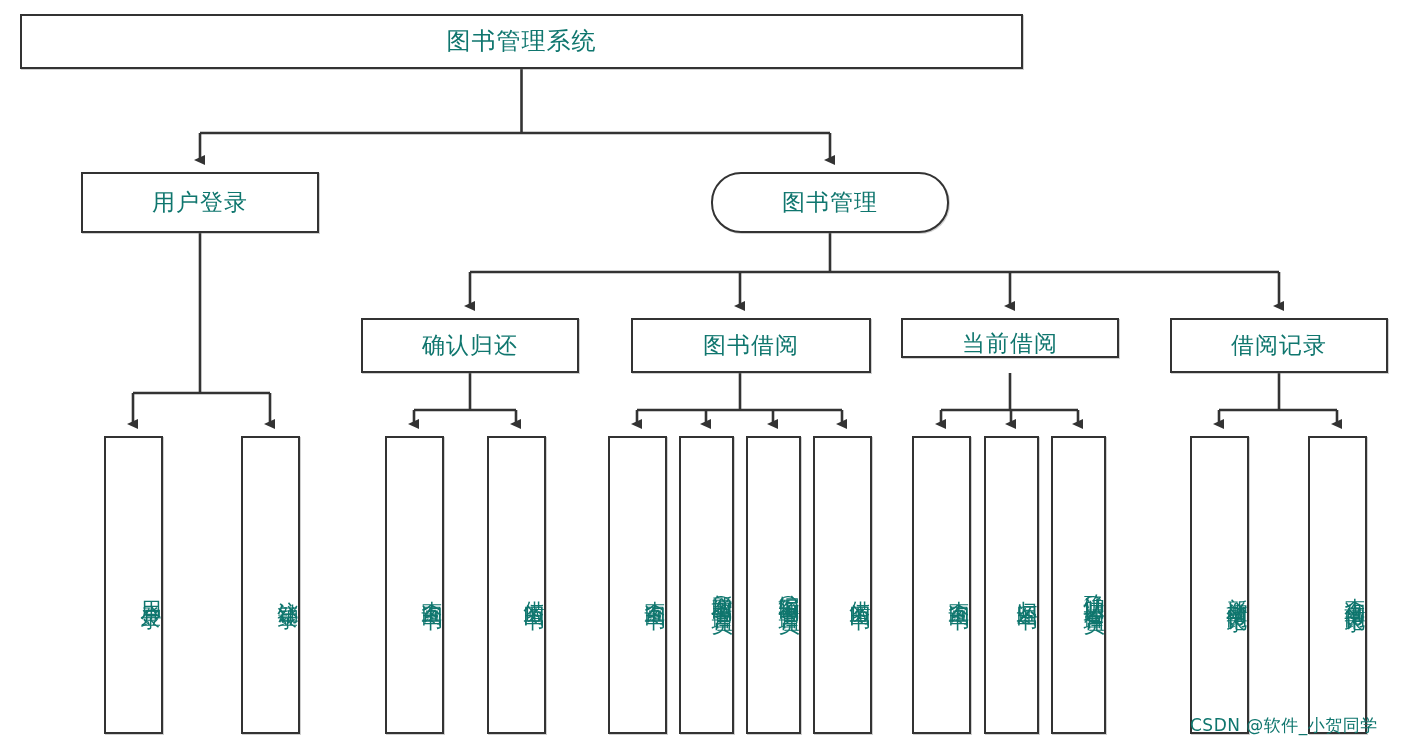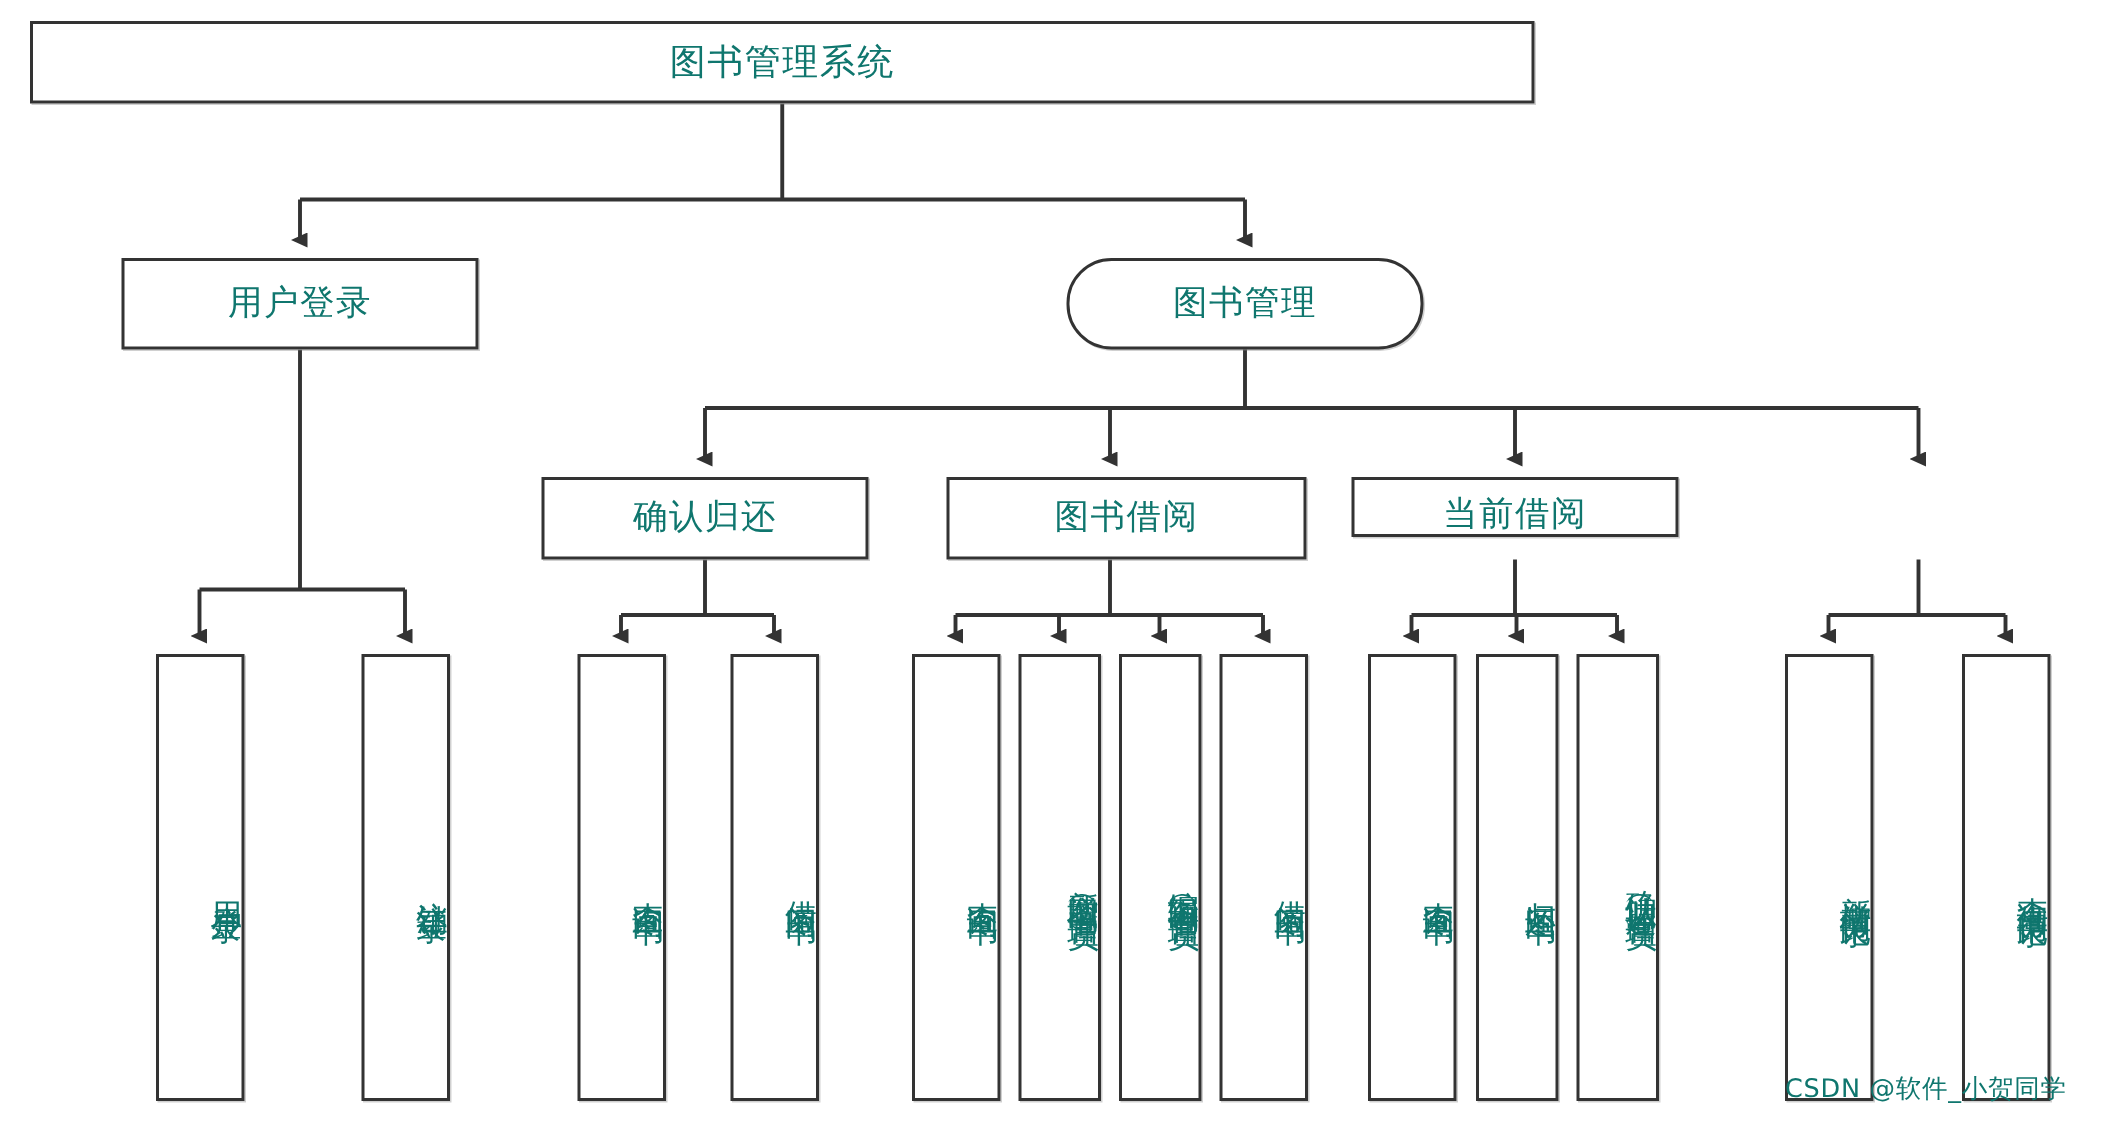--- a/index.html
+++ b/index.html
@@ -135,20 +135,23 @@
 
   <div class="node horiz" style="left:361px; top:318px; width:218px; height:55px;">
     <span>确认归还</span>
   </div>
   <div class="node horiz" style="left:631px; top:318px; width:240px; height:55px;">
     <span>图书借阅</span>
   </div>
   <div class="node horiz" style="left:901px; top:318px; width:218px; height:40px;align-items:flex-end;">
     <span>当前借阅</span>
   </div>
+  <div class="node horiz" style="left:1170px; top:318px; width:218px; height:55px;">
+    <span>借阅记录</span>
+  </div>
 
   <div class="node vert" style="left:104px; top:436px; width:59px; height:298px;">
     <span>用户登录</span>
   </div>
   <div class="node vert" style="left:241px; top:436px; width:59px; height:298px;">
     <span>注销登录</span>
   </div>
   <div class="node vert" style="left:385px; top:436px; width:59px; height:298px;">
     <span>查询图书</span>
   </div>

